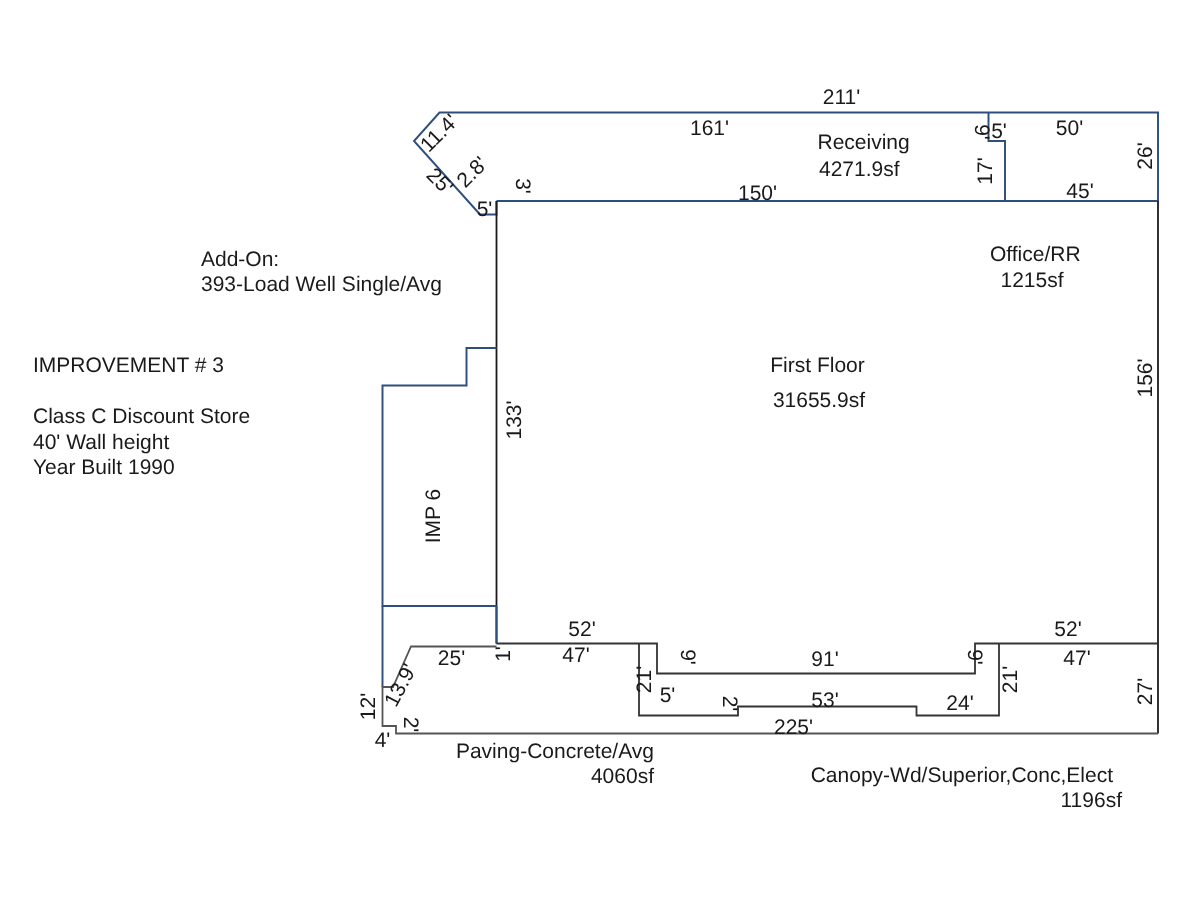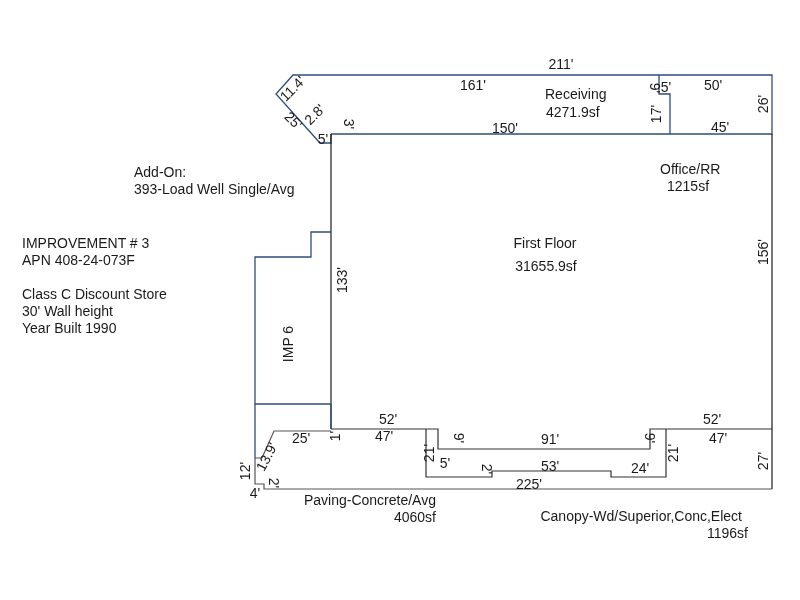--- a/index.html
+++ b/index.html
@@ -86,24 +86,23 @@
   <text class="lbl" x="293" y="344" text-anchor="middle" transform="rotate(-90 293 344)">IMP 6</text>
 </svg>
 
 <div class="note" style="left:134px; top:128px;margin-top:36px;">
   <div>Add-On:</div>
   <div>393-Load Well Single/Avg</div>
 </div>
 
 <div class="note" style="left:22px; top:235px;">
   <div>IMPROVEMENT # 3</div>
-  <div>APN 408-24-073F</div>
   <div></div>
   <div>Class C Discount Store</div>
-  <div>30' Wall height</div>
+  <div>40' Wall height</div>
   <div>Year Built 1990</div>
 </div>
 
 <div class="note right" style="left:260px; top:492px; width:176px;">
   <div>Paving-Concrete/Avg</div>
   <div>4060sf</div>
 </div>
 
 <div class="note right" style="left:516px; top:508px; width:232px;">
   <div style="padding-right:6px;">Canopy-Wd/Superior,Conc,Elect</div>

